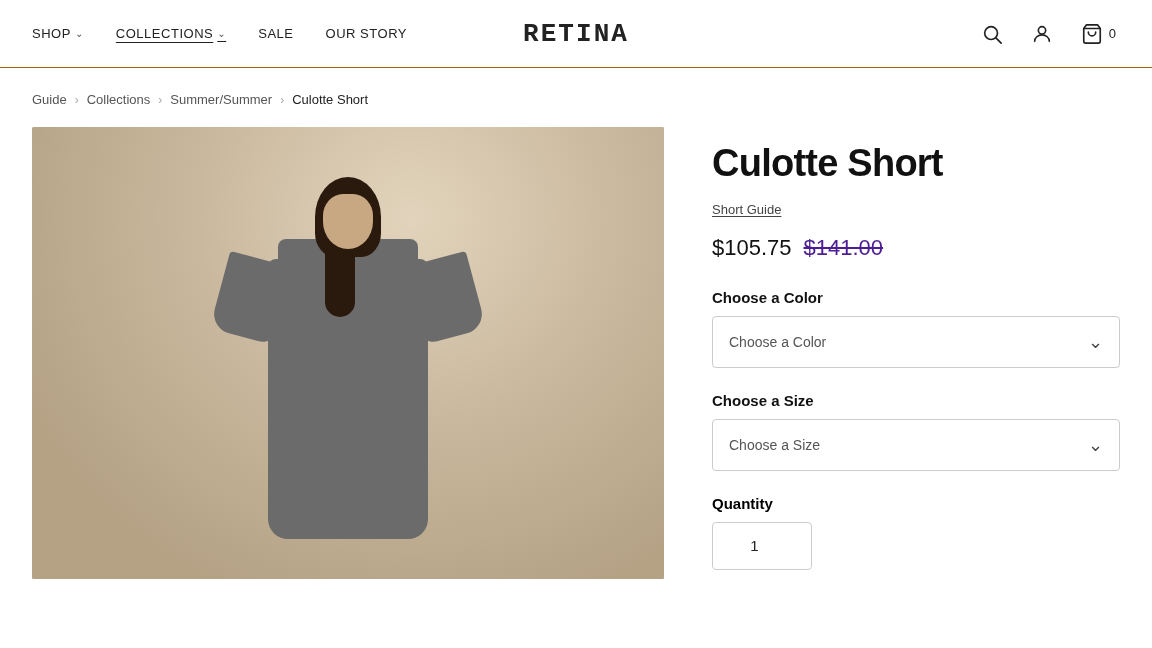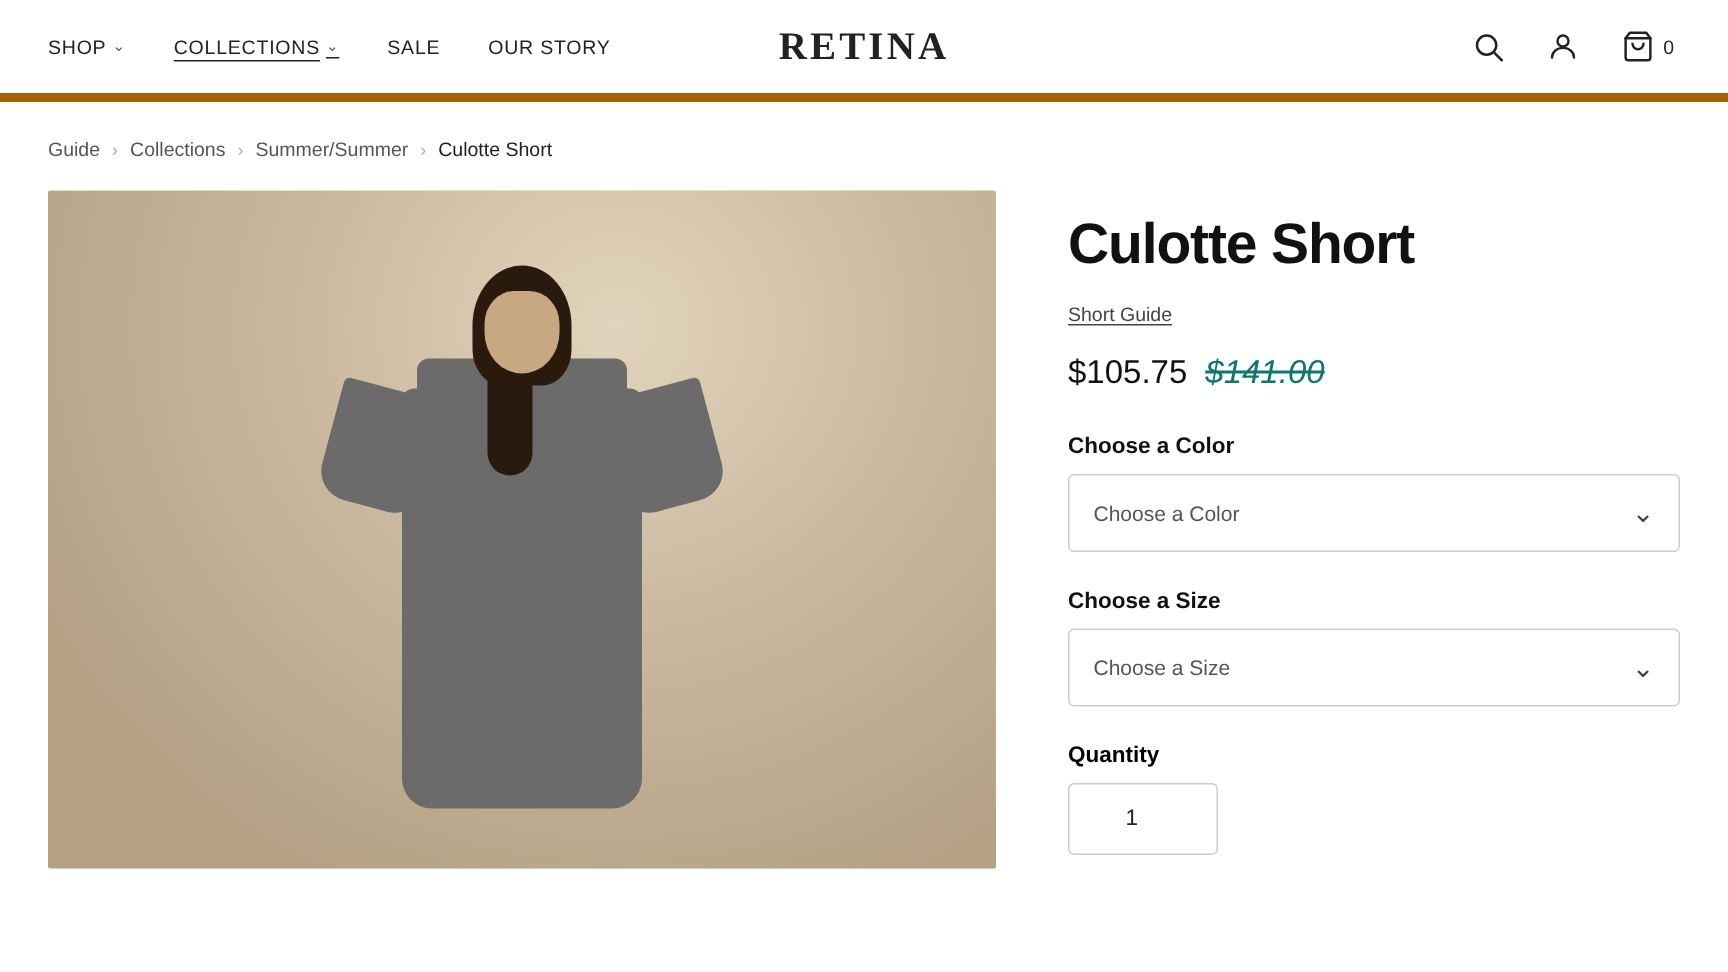--- a/index.html
+++ b/index.html
@@ -5,21 +5,21 @@
     * { margin: 0; padding: 0; box-sizing: border-box; }
     body { font-family: -apple-system, BlinkMacSystemFont, 'Helvetica Neue', Arial, sans-serif; background: #fff; color: #222; font-size: 14px; }
 
     
     .header {
       display: flex;
       align-items: center;
       justify-content: space-between;
       padding: 0 32px;
       height: 68px;
-      border-bottom: 6px solid #a16207;
+      border-bottom: 1px solid #a16207;
       background: #fff;
       position: relative;
     }
     .header-nav {
       display: flex;
       align-items: center;
       gap: 32px;
     }
     .nav-item {
       font-size: 13px;
@@ -37,21 +37,21 @@
       color: #555;
     }
     .logo {
       position: absolute;
       left: 50%;
       transform: translateX(-50%);
       font-size: 26px;
       font-weight: 800;
       letter-spacing: 0.08em;
       color: #222;
-      font-family: Liberation Serif, serif;
+      font-family: Liberation Mono, monospace;
     }
     .header-icons {
       display: flex;
       align-items: center;
       gap: 20px;
     }
     .icon-btn {
       background: none;
       border: none;
       cursor: pointer;
@@ -245,23 +245,22 @@
       gap: 12px;
       margin-bottom: 28px;
     }
     .price-current {
       font-size: 22px;
       font-weight: 500;
       color: #111;
     }
     .price-original {
       font-size: 22px;
-      color: #0f766e;
+      color: #4c1d95;
       text-decoration: line-through;
-      font-style: italic;
     }
 
     
     .option-label {
       font-size: 15px;
       font-weight: 700;
       color: #111;
       margin-bottom: 10px;
     }
     .dropdown {

